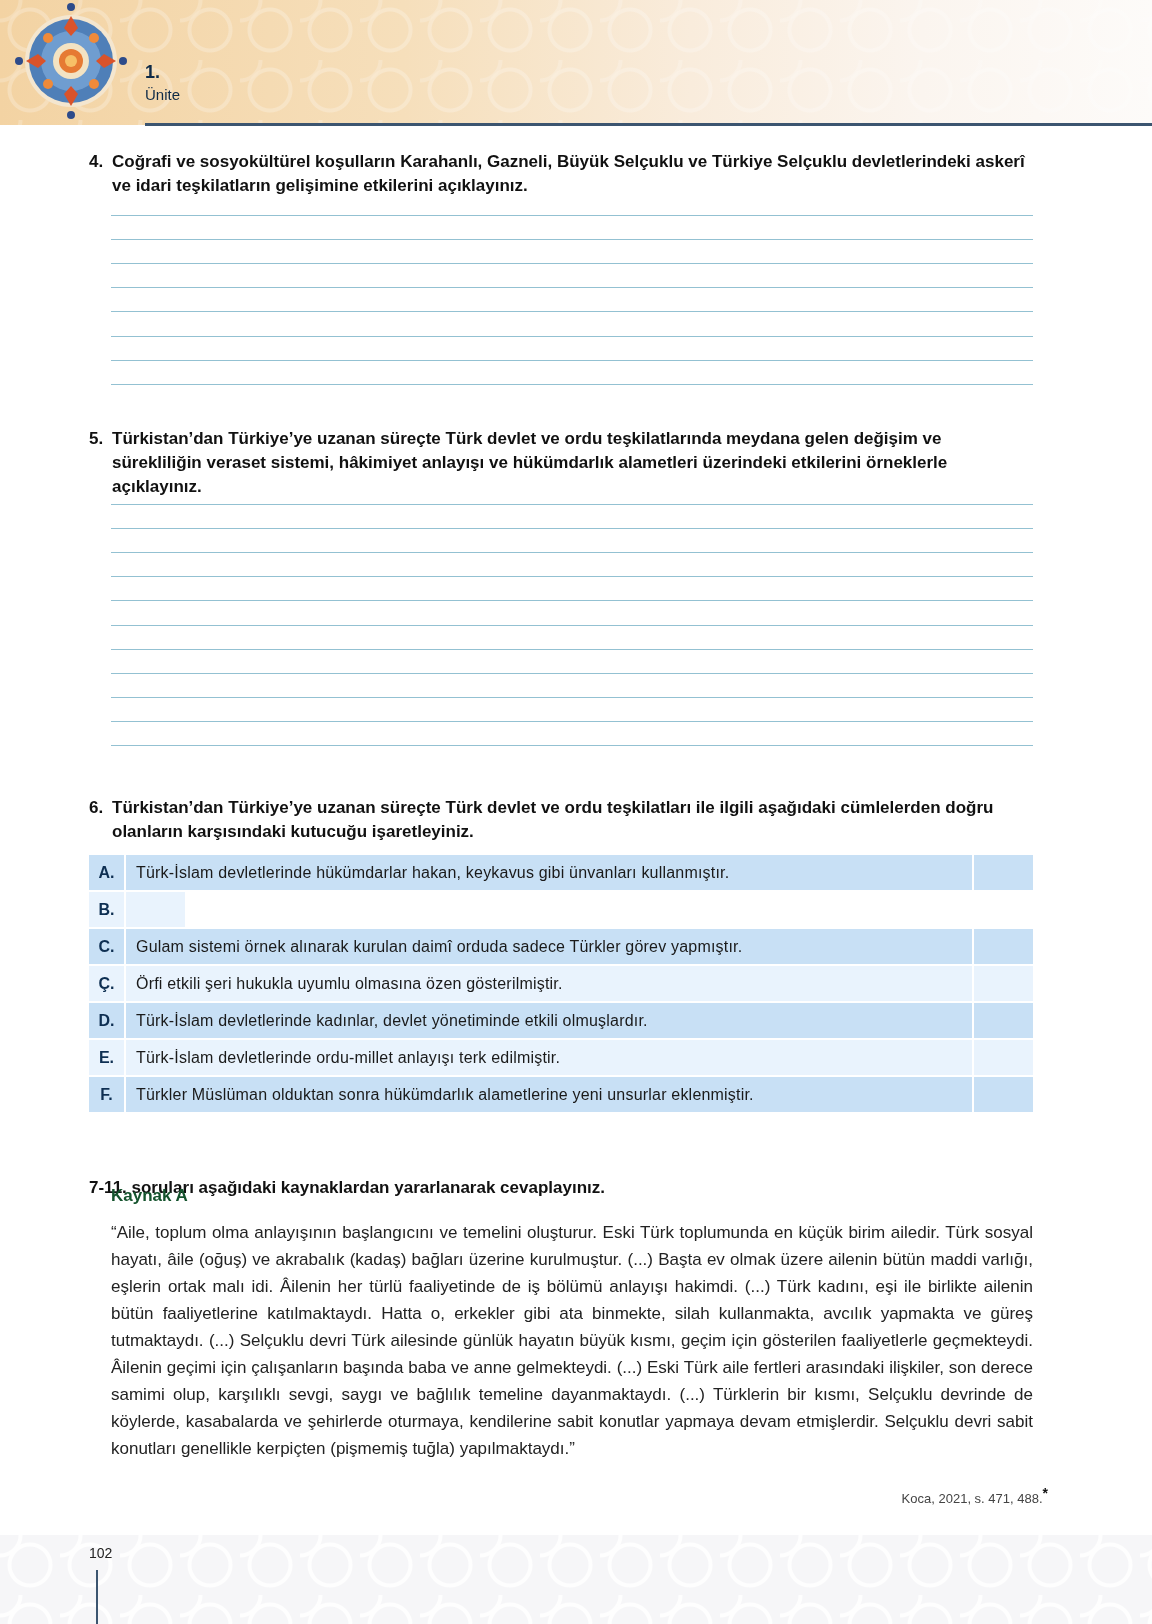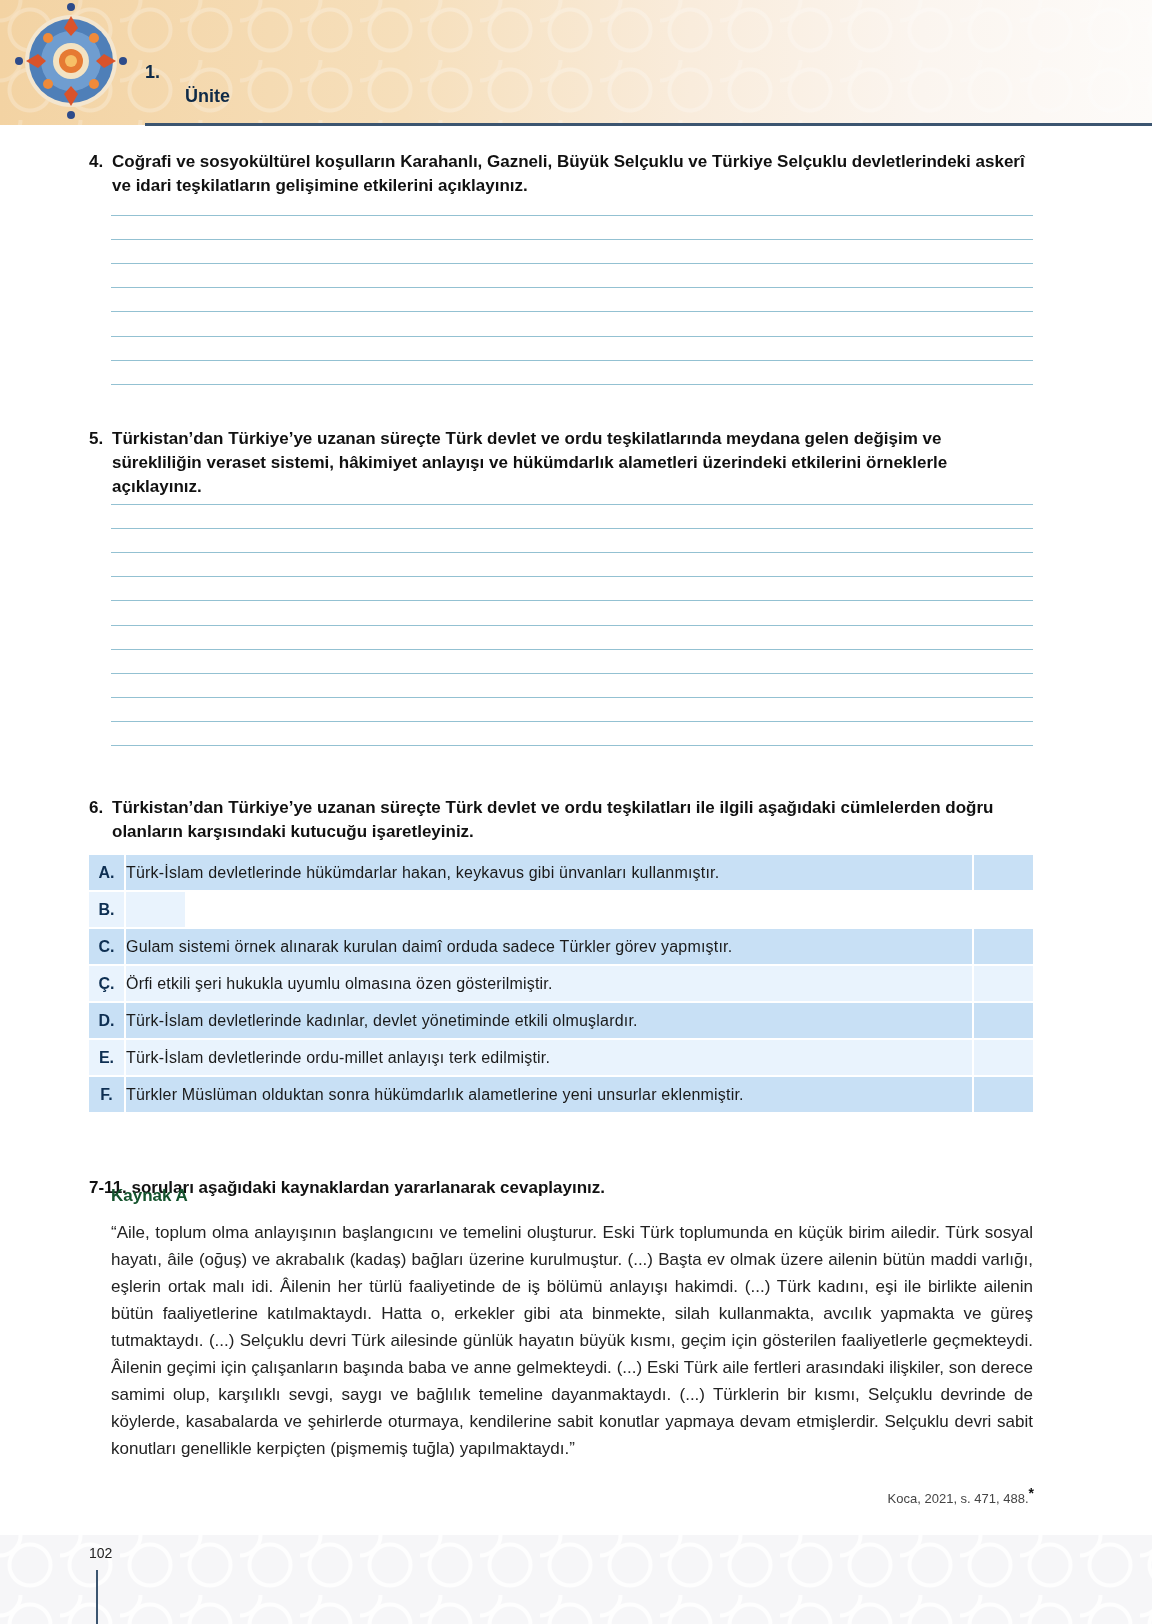--- a/index.html
+++ b/index.html
@@ -25,21 +25,21 @@
   .header-rule {
     position:absolute; left:145px; top:123px; width:1007px; height:3px; background:#3c5570;
   }
   .medallion {
     position:absolute; left:14px; top:2px; width:114px; height:118px;
   }
   .unit-num {
     position:absolute; left:145px; top:62px; font-size:18px; font-weight:bold; color:#0e2a47;
   }
   .unit-label {
-    position:absolute; left:145px; top:86px; font-size:18px; font-weight:bold; color:#0e2a47;margin-left:40px;
+    position:absolute; left:145px; top:86px; font-size:15px; font-weight:normal; color:#0e2a47;
   }
   
   .q {
     position:absolute; left:89px; width:945px;
     font-size:17px; font-weight:bold; line-height:24px; color:#111;
   }
   .q .num { position:absolute; left:0; top:0; }
   .q .txt { display:block; padding-left:23px; }
   .answer-lines { position:absolute; left:111px; width:922px; }
   .answer-line {
@@ -51,37 +51,37 @@
     border-collapse:separate; border-spacing:0 2px;
   }
   .tf-row { display:flex; height:35px; margin-bottom:2px; }
   .tf-row.dark .c { background:#c8e0f5; }
   .tf-row.light .c { background:#e9f3fd; }
   .tf-row .c-letter {
     width:35px; display:flex; align-items:center; justify-content:center;
     font-size:16px; font-weight:bold; color:#0e2f52; margin-right:2px;
   }
   .tf-row .c-text {
-    flex:1; display:flex; align-items:center; 
+    flex:1; display:flex; align-items:center; padding-left:10px;
     font-size:16px; color:#1a1a1a; letter-spacing:0.2px; margin-right:2px;
   }
   .tf-row .c-box { width:59px; }
   
   .instr {
     position:absolute; left:89px; top:1146px; font-size:17px; font-weight:bold; color:#111;margin-top:32px;
   }
   .src-title {
     position:absolute; left:111px; top:1186px; font-size:17px; font-weight:bold; color:#14532d;
   }
   .src-body {
     position:absolute; left:111px; top:1219px; width:922px;
     font-size:17px; line-height:27px; color:#222; text-align:justify;
   }
   .citation {
-    position:absolute; right:118px; top:1485px; font-size:13px; color:#444;
+    position:absolute; right:104px; top:1485px; font-size:13px; color:#444;
   }
   .citation sup { font-size:14px; font-weight:bold; color:#111; }
   
   .footer {
     position:absolute; left:0; top:1535px; width:1152px; height:89px;
     background:#f6f6f8;
   }
   .footer .pattern {
     position:absolute; inset:0; opacity:0.9;
     background-image:

